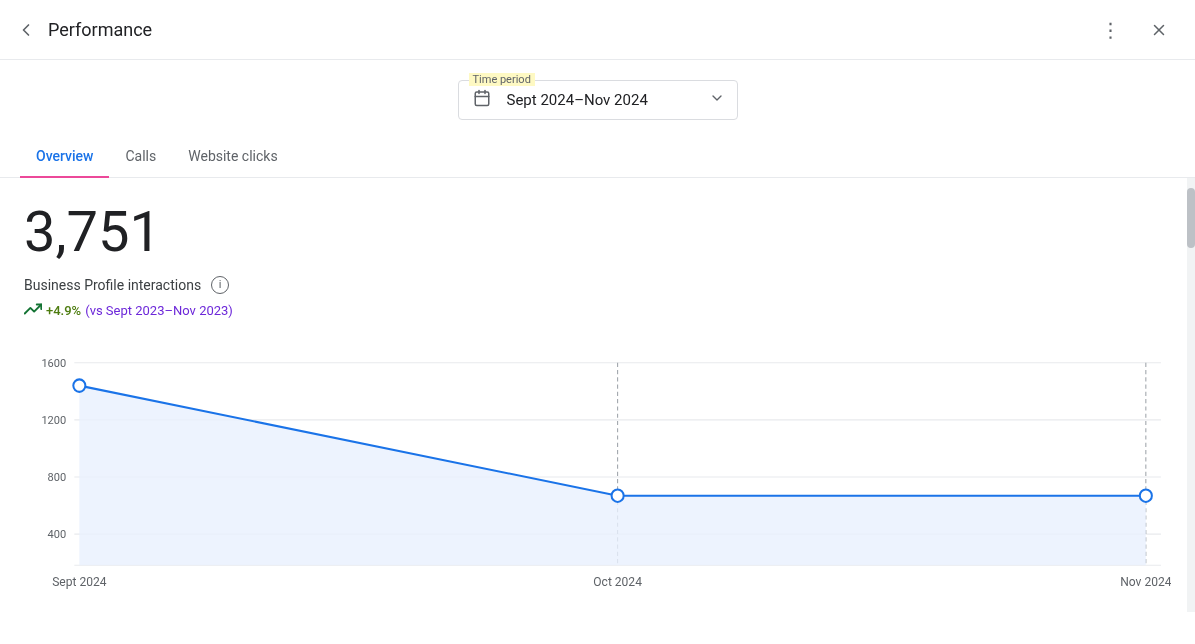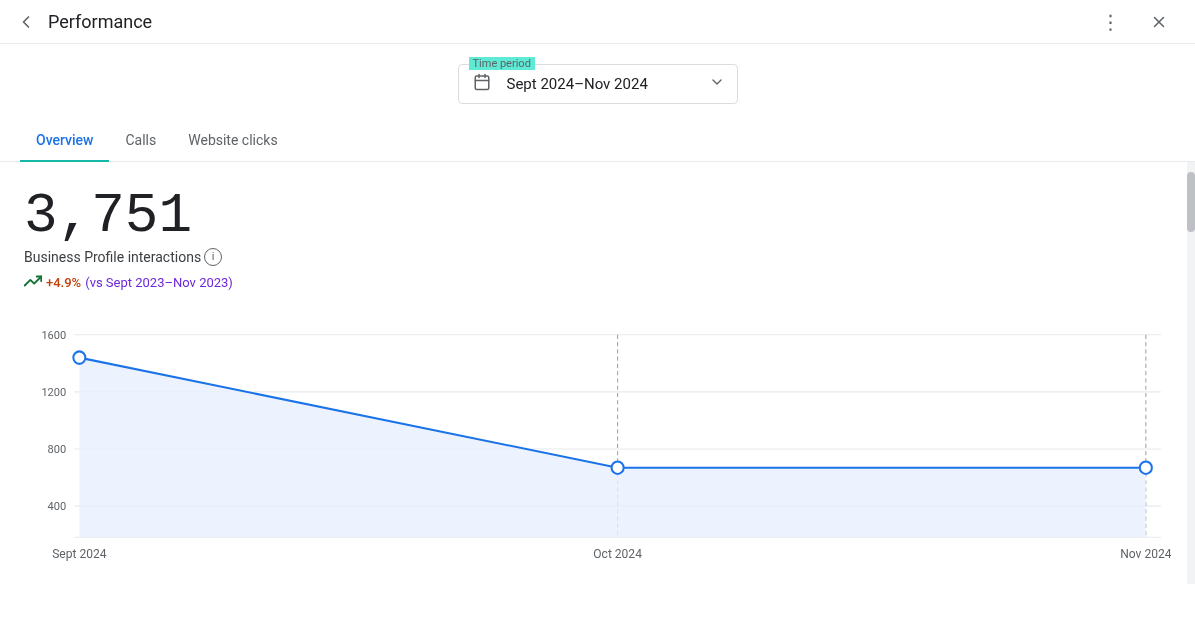--- a/index.html
+++ b/index.html
@@ -10,21 +10,21 @@
       height: 644px;
       overflow: hidden;
       color: #202124;
     }
 
     
     .header {
       display: flex;
       align-items: center;
       padding: 12px 16px;
-      height: 44px;
+      height: 60px;
       border-bottom: 1px solid #e8eaed;
     }
     .back-btn {
       cursor: pointer;
       margin-right: 12px;
       color: #5f6368;
       font-size: 20px;
       background: none;
       border: none;
       display: flex;
@@ -71,21 +71,21 @@
       cursor: pointer;
       min-width: 280px;
       display: flex;
       align-items: center;
       background: #fff;
     }
     .time-period-label {
       position: absolute;
       top: -8px;
       left: 10px;
-      background: #5eead4;
+      background: #fef9c3;
       padding: 0 4px;
       font-size: 11px;
       color: #5f6368;
     }
     .calendar-icon {
       position: absolute;
       left: 14px;
       color: #5f6368;
       font-size: 18px;
     }
@@ -106,21 +106,21 @@
       padding: 12px 16px;
       font-size: 14px;
       color: #5f6368;
       cursor: pointer;
       border-bottom: 2px solid transparent;
       margin-bottom: -1px;
       white-space: nowrap;
     }
     .tab.active {
       color: #1a73e8;
-      border-bottom: 2px solid #14b8a6;
+      border-bottom: 2px solid #ec4899;
       font-weight: 500;
     }
 
     
     .main-content {
       padding: 24px 24px 0;
       position: relative;
     }
 
     
@@ -138,30 +138,29 @@
       background: #bdc1c6;
       border-radius: 4px;
       position: absolute;
       top: 10px;
     }
 
     .big-number {
       font-size: 56px;
       font-weight: 400;
       line-height: 1.1;
-      margin-bottom: 0;
+      margin-bottom: 12px;
       color: #202124;
-      font-family: Liberation Mono, monospace;
     }
     .metric-label {
       font-size: 14px;
       color: #3c4043;
       display: flex;
       align-items: center;
-      gap: 3px;
+      gap: 10px;
       margin-bottom: 6px;
     }
     .info-icon {
       width: 18px;
       height: 18px;
       border: 1.5px solid #5f6368;
       border-radius: 50%;
       display: inline-flex;
       align-items: center;
       justify-content: center;
@@ -298,21 +297,21 @@
       <span>Business Profile interactions</span>
       <span class="info-icon">i</span>
     </div>
     <div class="trend">
       <span class="trend-arrow">
         <svg width="18" height="18" viewBox="0 0 24 24" fill="none" stroke="#137333" stroke-width="2.5" stroke-linecap="round" stroke-linejoin="round">
           <polyline points="23 6 13.5 15.5 8.5 10.5 1 18"></polyline>
           <polyline points="17 6 23 6 23 12"></polyline>
         </svg>
       </span>
-      <span style="color:#c2410c; font-weight:500;">+4.9%</span>
+      <span style="color:#4d7c0f; font-weight:500;">+4.9%</span>
       <span class="trend-compare">(vs Sept 2023–Nov 2023)</span>
     </div>
 
     <div class="chart-container">
       <svg class="chart-svg" viewBox="0 0 1140 260" preserveAspectRatio="none">
 
         <line x1="50" y1="20" x2="1130" y2="20" class="grid-line"></line>
         <text x="42" y="24" text-anchor="end" class="y-label">1600</text>
 
         <line x1="50" y1="75" x2="1130" y2="75" class="grid-line"></line>

